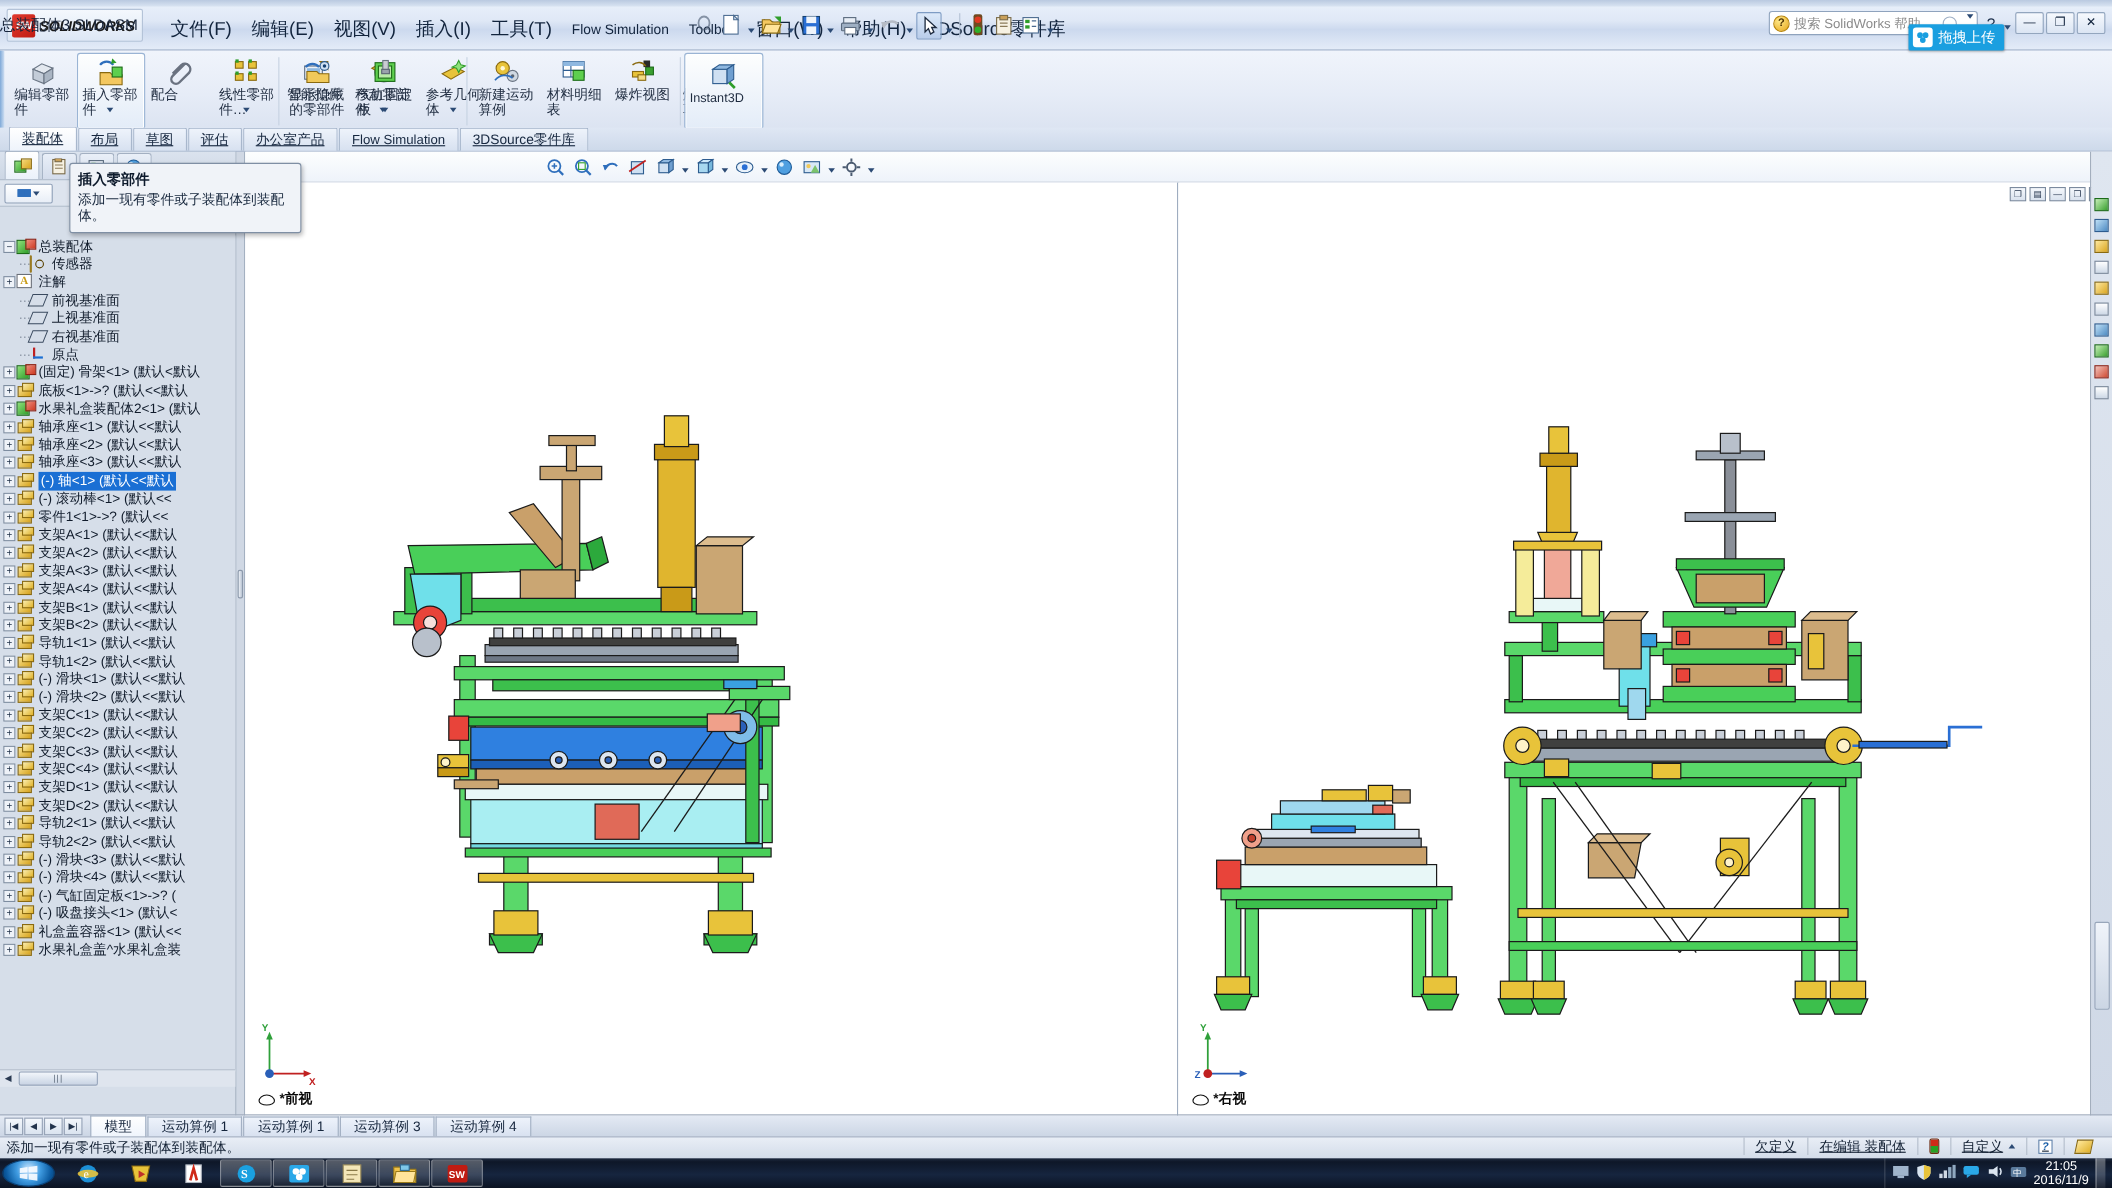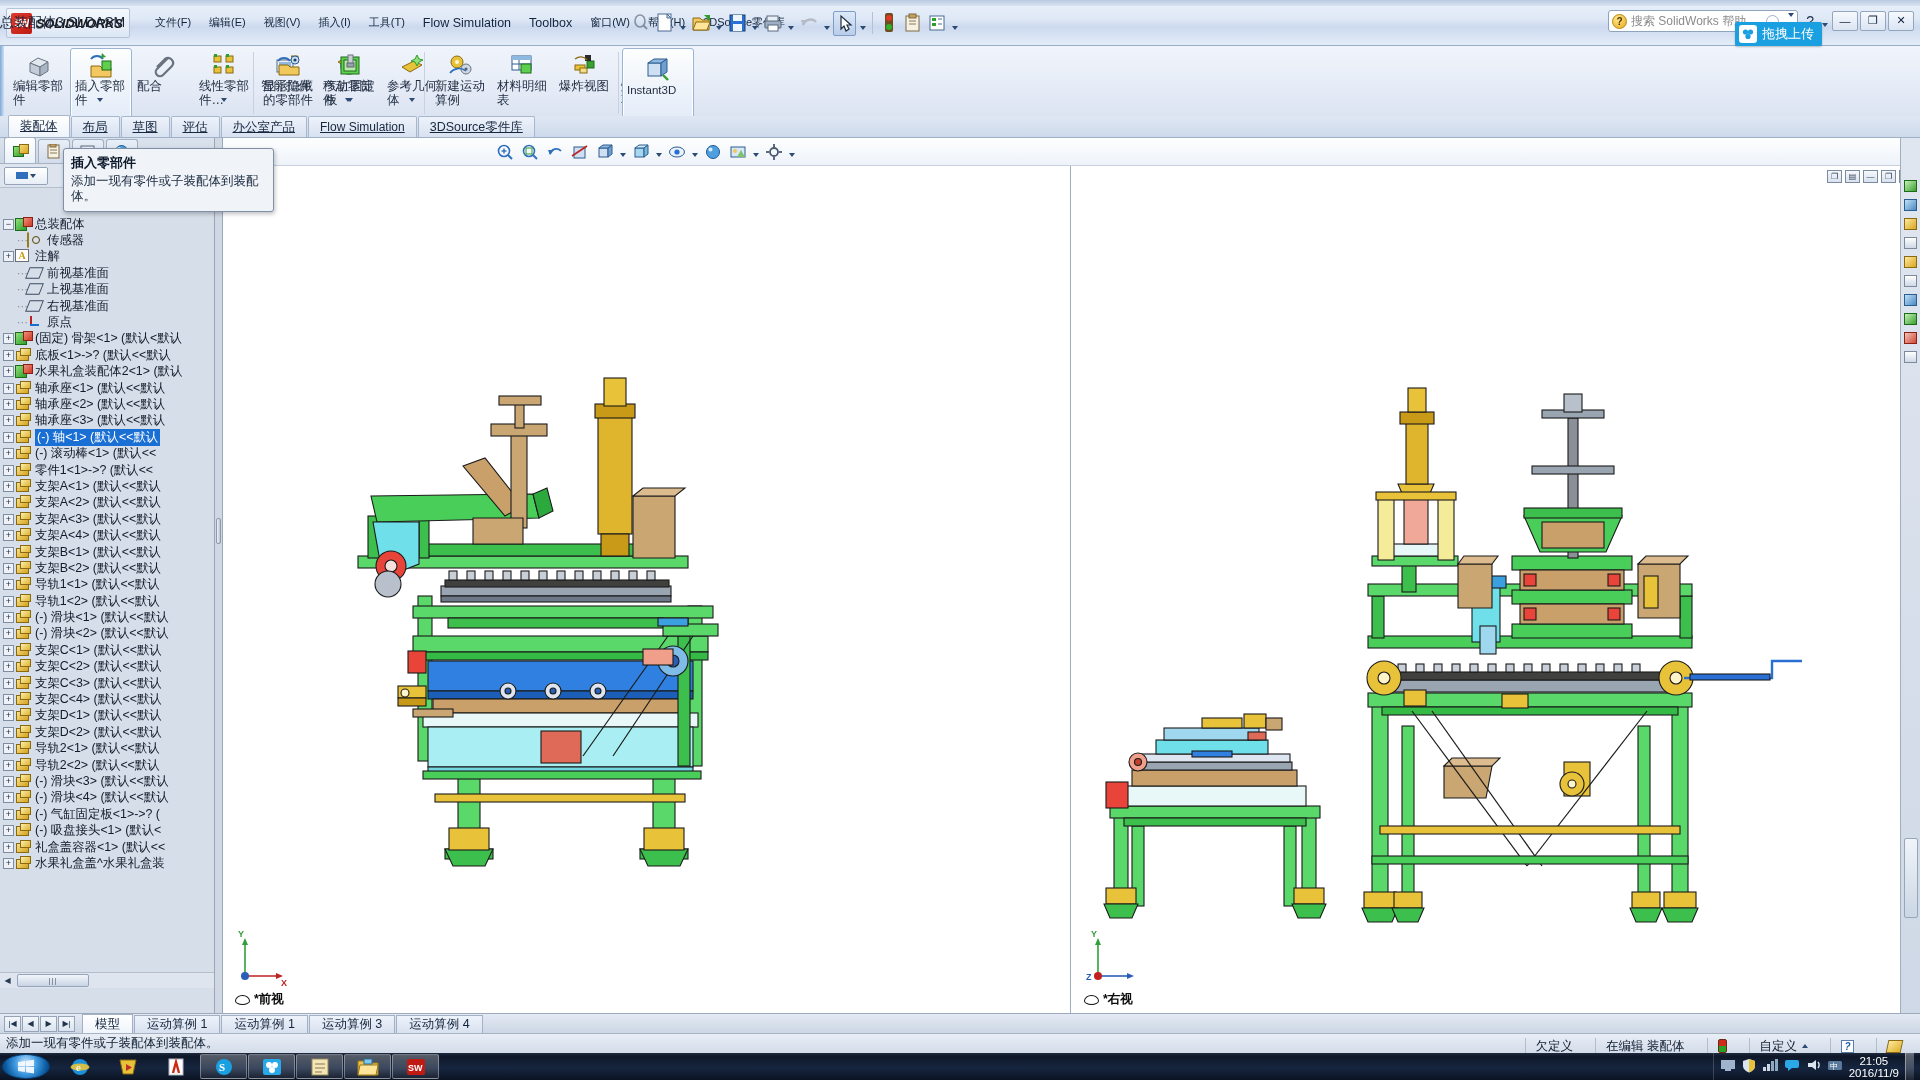--- a/index.html
+++ b/index.html
@@ -32,21 +32,21 @@
   }
   .sw-cube{
     width:21px; height:21px; position:relative;
     background:linear-gradient(135deg,#e03a2f 0%,#c01b12 100%);
     border-radius:2px; color:#fff; font-weight:bold; font-size:10px;
     display:flex; align-items:center; justify-content:center;
     font-family:"Liberation Sans",sans-serif; letter-spacing:-1px;
   }
   .sw-word{ font-weight:bold; font-size:13px; font-style:italic; color:#1a1a1a; letter-spacing:-0.3px;}
   .menubar{ position:absolute; left:146px; top:11px; display:flex; align-items:center; gap:0; }
-  .menu-item{ padding:4px 9px; font-size:11px; color:#12243d; white-space:nowrap; cursor:default;}
+  .menu-item{ padding:4px 9px; font-size:17px; color:#12243d; white-space:nowrap; cursor:default;}
   .menu-item.lat{ font-size:12.5px; }
   .pin-icon{ position:absolute; left:632px; top:13px; width:18px; height:18px; opacity:.6;}
   .qat{ position:absolute; left:650px; top:8px; height:30px; display:flex; align-items:center; gap:1px;
          padding:0 3px; }
   .qat .qsep{ width:1px; height:22px; background:#b3c1d4; margin:0 3px; }
   .qbtn{ width:23px; height:25px; display:flex; align-items:center; justify-content:center; border-radius:2px;}
   .qcaret{ width:11px; height:25px; display:flex; align-items:flex-end; justify-content:center; padding-bottom:6px;}
   .caret-dn{ width:0;height:0;border-left:3.5px solid transparent;border-right:3.5px solid transparent;border-top:4px solid #2b4a74;}
   .qbtn.sel{ background:linear-gradient(to bottom,#dce9f9,#b9cdea); border:1px solid #7e9cc4; }
   .doc-title{
@@ -234,21 +234,21 @@
   .mtab{height:18px;padding:0 12px;display:flex;align-items:center;font-size:12.5px;color:#15253c;
     border:1px solid #a4b1c4;border-bottom:none;margin-right:1px;
     background:linear-gradient(to bottom,#eef3fb,#d8e1f0);}
   .mtab.sel{background:linear-gradient(to bottom,#fff,#eef4fc);height:20px;}
   .statusbar{
     position:absolute; left:0; top:1033px; width:1920px; height:20px;
     background:linear-gradient(to bottom,#e9eef6,#d3dce9);
     border-top:1px solid #a8b3c4; display:flex; align-items:center;
     font-size:12.5px; color:#0f1d30; padding-left:6px;
   }
-  .sb-right{position:absolute;right:8px;top:0;height:20px;display:flex;align-items:flex-end;gap:12px;}
+  .sb-right{position:absolute;right:8px;top:0;height:20px;display:flex;align-items:flex-start;gap:0;text-decoration:underline;}
   .sb-cell{padding:0 10px;border-left:1px solid #b3bdcb;height:16px;display:flex;align-items:center;}
   .sb-light{width:9px;height:14px;border-radius:2px;background:linear-gradient(to bottom,#cf2a18 0 50%,#28a024 50% 100%);border:1px solid #6a2a10;}
   .sb-q{width:13px;height:13px;border:1px solid #5b7ea8;background:#fff;color:#1a5fa8;font-size:10px;font-weight:bold;display:flex;align-items:center;justify-content:center;}
   .sb-tag{width:15px;height:13px;background:linear-gradient(135deg,#ffe89a,#dfb02a);border:1px solid #8a6a10;transform:skewX(-12deg);}
 
   
   .taskbar{
     position:absolute; left:0; top:1053px; width:1920px; height:27px;
     background:linear-gradient(to bottom,#1f2b40 0%,#0e1728 12%,#16253f 55%,#0b1322 100%);
     display:flex; align-items:center; padding-left:2px;

